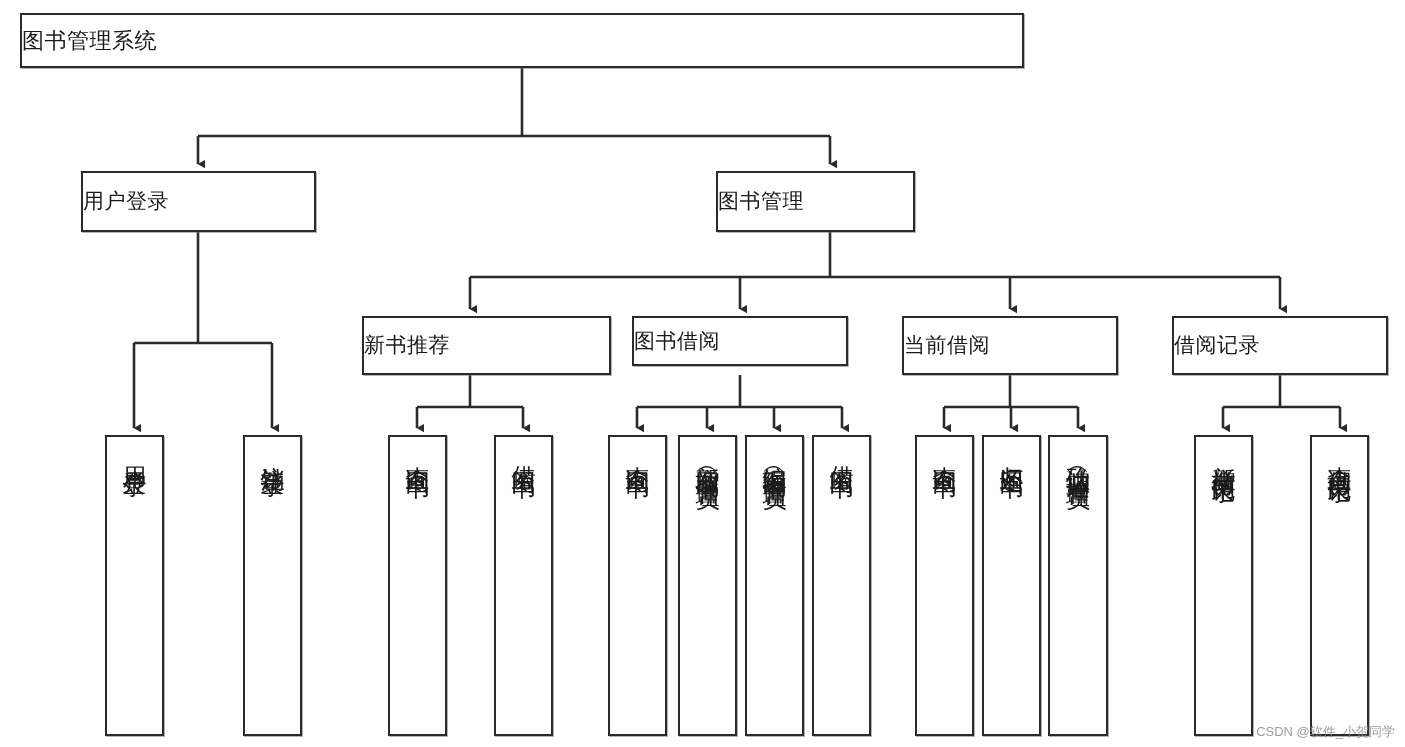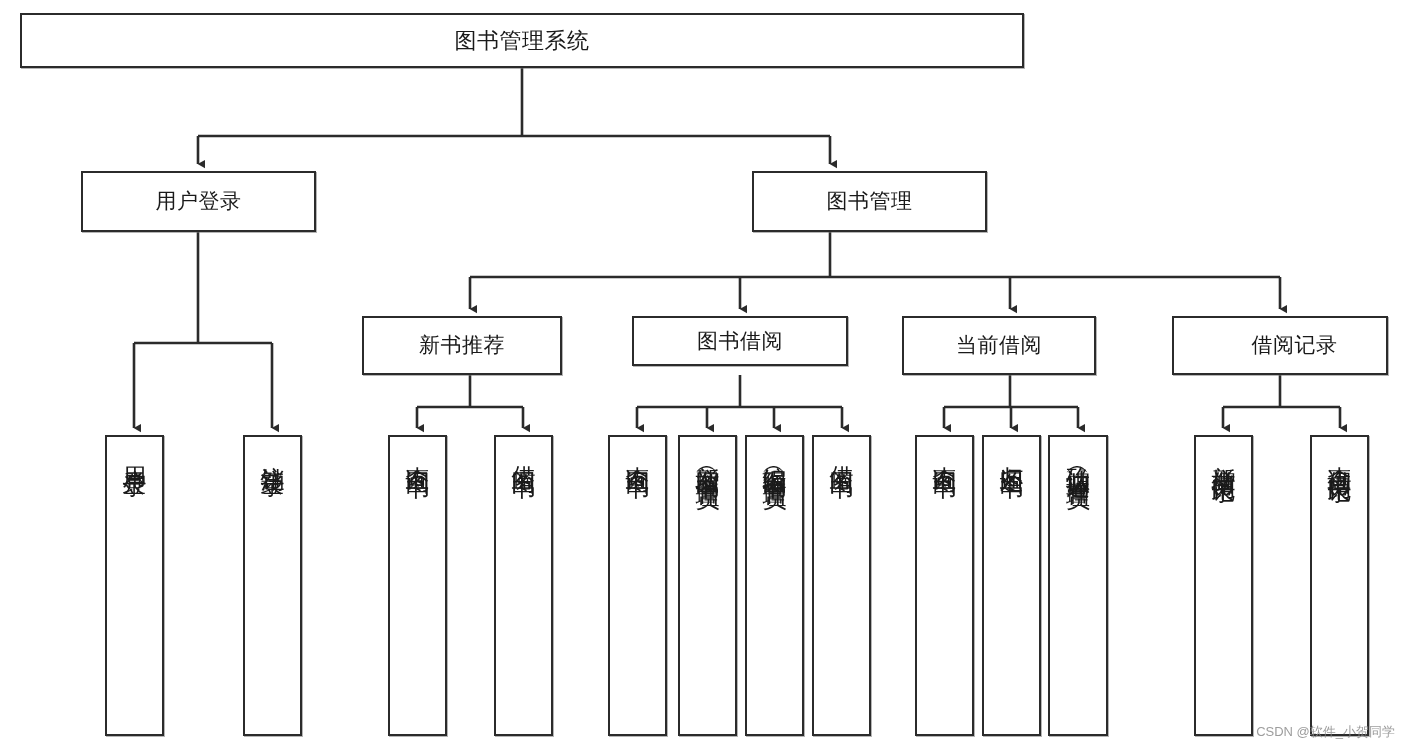--- a/index.html
+++ b/index.html
@@ -27,21 +27,21 @@
     height: 747px;
   }
   .node-box {
     position: absolute;
     box-sizing: border-box;
     background: #ffffff;
     border: 2px solid #2b2b2b;
     box-shadow: 1px 1px 0 0 rgba(120,120,120,0.55);
     display: flex;
     align-items: center;
-    justify-content: center;
+    justify-content: flex-start;
     color: #1a1a1a;
   }
   .node-label {
     display: block;
     text-align: center;
     line-height: 1.18;
     letter-spacing: 0.5px;
   }
   
   .node-h .node-label {
@@ -133,34 +133,34 @@
     </g>
   </svg>
 
   <div class="node-box node-h node-root" style="left:20px; top:13px; width:1004px; height:55px;">
     <span class="node-label">图书管理系统</span>
   </div>
 
   <div class="node-box node-h" style="left:81px; top:171px; width:235px; height:61px;">
     <span class="node-label">用户登录</span>
   </div>
-  <div class="node-box node-h" style="left:752px; top:171px; width:235px; height:61px;">
+  <div class="node-box node-h" style="left:716px; top:171px; width:199px; height:61px;">
     <span class="node-label">图书管理</span>
   </div>
 
-  <div class="node-box node-h" style="left:362px; top:316px; width:200px; height:59px;">
+  <div class="node-box node-h" style="left:362px; top:316px; width:249px; height:59px;">
     <span class="node-label">新书推荐</span>
   </div>
   <div class="node-box node-h" style="left:632px; top:316px; width:216px; height:50px;">
     <span class="node-label">图书借阅</span>
   </div>
-  <div class="node-box node-h" style="left:902px; top:316px; width:194px; height:59px;">
+  <div class="node-box node-h" style="left:902px; top:316px; width:216px; height:59px;">
     <span class="node-label">当前借阅</span>
   </div>
-  <div class="node-box node-h" style="left:1172px; top:316px; width:216px; height:59px;padding-left:29px;">
+  <div class="node-box node-h" style="left:1172px; top:316px; width:216px; height:59px;">
     <span class="node-label">借阅记录</span>
   </div>
 
   <div class="node-box node-v" style="left:105px; top:435px; width:59px; height:301px;">
     <span class="node-label">用户登录</span>
   </div>
   <div class="node-box node-v" style="left:243px; top:435px; width:59px; height:301px;">
     <span class="node-label">注销登录</span>
   </div>
 

